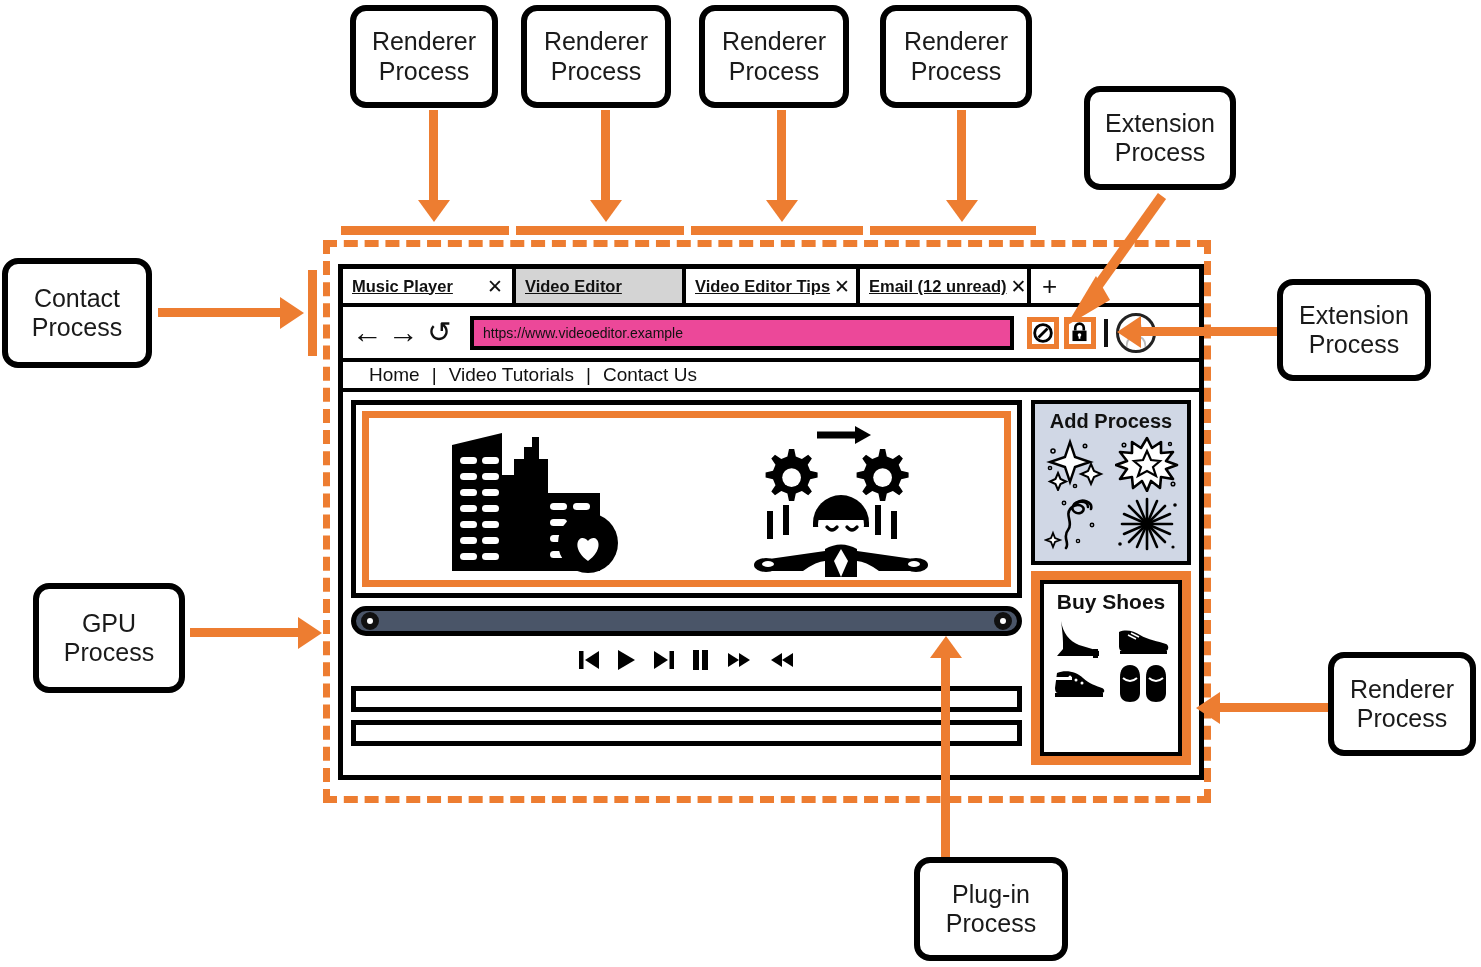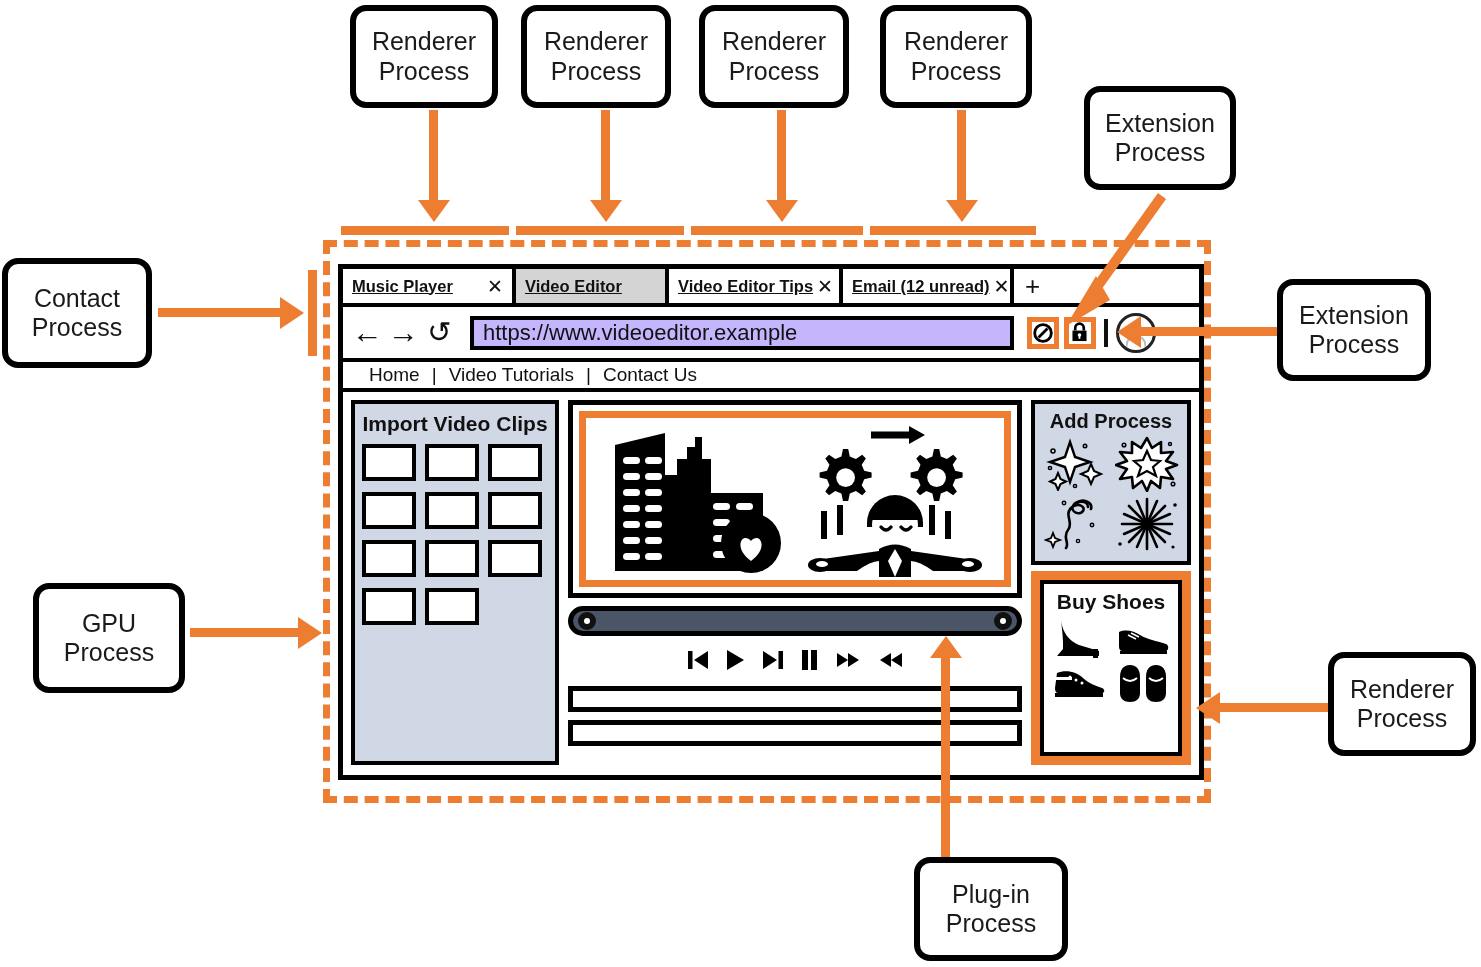--- a/index.html
+++ b/index.html
@@ -76,23 +76,23 @@
 
   
   .toolbar{
     height:55px;flex:0 0 55px;display:flex;align-items:center;
     border-bottom:4px solid #000;padding:0 9px;box-sizing:border-box;gap:5px;
   }
   .navbtn{font-size:31px;line-height:1;color:#111;width:31px;text-align:center;}
   .navbtn.reload{font-size:29px;}
   .urlbar{
     flex:1 1 auto;height:34px;margin:0 8px 0 10px;
-    border:4px solid #000;box-sizing:border-box;background:#c4b5fd;
+    border:4px solid #000;box-sizing:border-box;background:#ec4899;
     display:flex;align-items:center;padding:0 9px;
-    font-size:22px;color:#111;overflow:hidden;white-space:nowrap;
+    font-size:14px;color:#111;overflow:hidden;white-space:nowrap;
   }
   .ext-ico{
     width:32px;height:32px;border:5px solid #ED7D31;box-sizing:border-box;
     display:flex;align-items:center;justify-content:center;background:#fff;flex:0 0 auto;
   }
   .divbar{width:4px;height:28px;background:#111;margin:0 3px;flex:0 0 auto;}
   .avatar{
     width:34px;height:34px;border:3px solid #222;border-radius:50%;
     flex:0 0 auto;position:relative;overflow:hidden;background:#fff;
   }
@@ -284,21 +284,21 @@
 
   <div class="dashed-box"></div>
 
   <div class="browser">
 
     <div class="tabstrip">
       <div class="tab" style="width:173px;">
         <span class="tlabel">Music Player</span>
         <span class="tclose">✕</span>
       </div>
-      <div class="tab active" style="width:153px;">
+      <div class="tab active" style="width:170px;">
         <span class="tlabel">Video Editor</span>
         <span class="tclose"></span>
       </div>
       <div class="tab" style="width:174px;">
         <span class="tlabel">Video Editor Tips</span>
         <span class="tclose">✕</span>
       </div>
       <div class="tab" style="width:171px;">
         <span class="tlabel">Email (12 unread)</span>
         <span class="tclose">✕</span>
@@ -338,36 +338,20 @@
     <div class="sitenav">
       <span class="lk">Home</span>
       <span class="sep">|</span>
       <span class="lk">Video Tutorials</span>
       <span class="sep">|</span>
       <span class="lk">Contact Us</span>
     </div>
 
     <div class="pagebody">
 
-      <div class="panel-left">
-        <div class="panel-title">Import Video Clips</div>
-        <div class="clipgrid">
-          <div class="clip"></div>
-          <div class="clip"></div>
-          <div class="clip"></div>
-          <div class="clip"></div>
-          <div class="clip"></div>
-          <div class="clip"></div>
-          <div class="clip"></div>
-          <div class="clip"></div>
-          <div class="clip"></div>
-          <div class="clip"></div>
-          <div class="clip"></div>
-        </div>
-      </div>
 
       <div class="center-col">
 
         <div class="video-frame">
           <div class="video-inner">
 
             <svg width="190" height="160" viewBox="0 0 190 160">
               <rect x="90" y="18" width="7" height="22" fill="#000"></rect>
               <polygon points="10,26 60,14 60,152 10,152" fill="#000"></polygon>
               <rect x="58" y="56" width="48" height="96" fill="#000"></rect>

